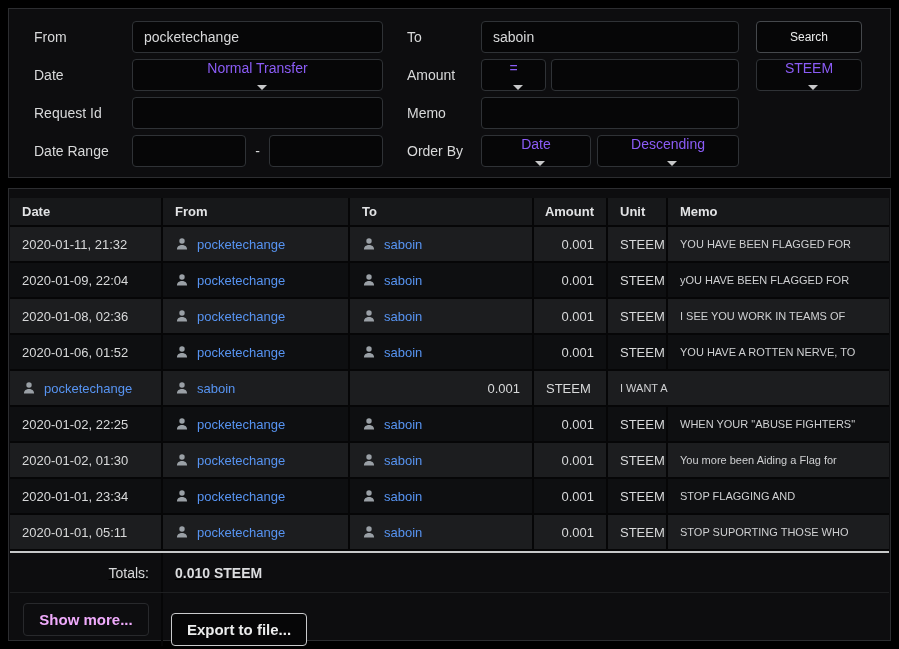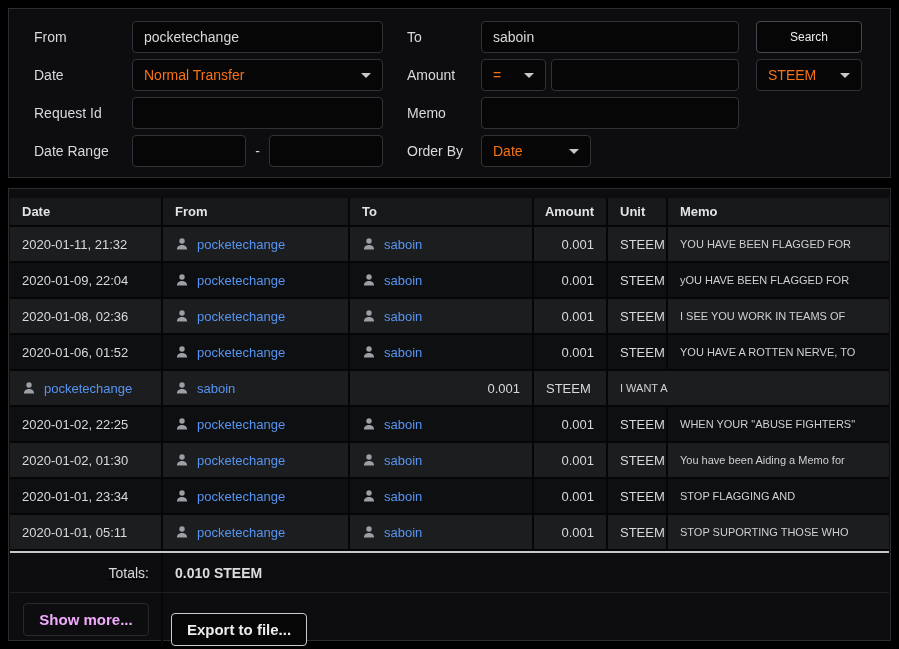--- a/index.html
+++ b/index.html
@@ -44,28 +44,29 @@
     font-size: 14px;
     padding: 0 11px;
     font-family: inherit;
     outline: none;
   }
   .tselect {
     height: 32px;
     background: #060607;
     border: 1px solid #2f3236;
     border-radius: 4px;
-    color: #f97316;
+    color: #8b5cf6;
     font-size: 14px;
-    padding: 0 11px;
+    padding: 0 28px;
     display: flex;
     align-items: center;
     justify-content: space-between;
     cursor: pointer;
     white-space: nowrap;
+    flex-direction: column;
   }
   .caret {
     width: 0; height: 0;
     border-left: 5px solid transparent;
     border-right: 5px solid transparent;
     border-top: 5px solid #c7c8c9;
     margin-left: 8px;
     flex: 0 0 auto;
   }
   .btn-search {
@@ -230,20 +231,24 @@
       <input class="tinput" type="text" value="" style="">
       <span class="dash">-</span>
       <input class="tinput" type="text" value="" style="">
     </div>
     <div class="c4 flabel">Order By</div>
     <div class="orderby-wrap">
       <div class="tselect field">
         <span>Date</span>
         <span class="caret"></span>
       </div>
+      <div class="tselect dir">
+        <span>Descending</span>
+        <span class="caret"></span>
+      </div>
     </div>
 
   </div>
 </div>
 
 <div id="table-panel" class="panel">
   <div class="table-inner">
 
     <div class="grid-row thead">
       <div class="hcell">Date</div>
@@ -413,21 +418,21 @@
       <span class="user-icon">
         <svg width="14" height="14" viewBox="0 0 16 16">
                 <circle cx="8" cy="4.6" r="3.1" fill="#9aa0a6"></circle>
                 <path d="M2.2 14.2 c0-3.4 2.7-5.1 5.8-5.1 s5.8 1.7 5.8 5.1 z" fill="#9aa0a6"></path>
               </svg>
       </span>
       <a class="userlink">saboin</a>
     </div>
     <div class="cell amount">0.001</div>
     <div class="cell">STEEM</div>
-    <div class="cell memo">You have been Aiding a Memo for</div>
+    <div class="cell memo">You more been Aiding a Flag for</div>
   </div>
         <div class="grid-row trow">
     <div class="cell">2020-01-01, 23:34</div>
     <div class="cell">
       <span class="user-icon">
         <svg width="14" height="14" viewBox="0 0 16 16">
                 <circle cx="8" cy="4.6" r="3.1" fill="#9aa0a6"></circle>
                 <path d="M2.2 14.2 c0-3.4 2.7-5.1 5.8-5.1 s5.8 1.7 5.8 5.1 z" fill="#9aa0a6"></path>
               </svg>
       </span>

